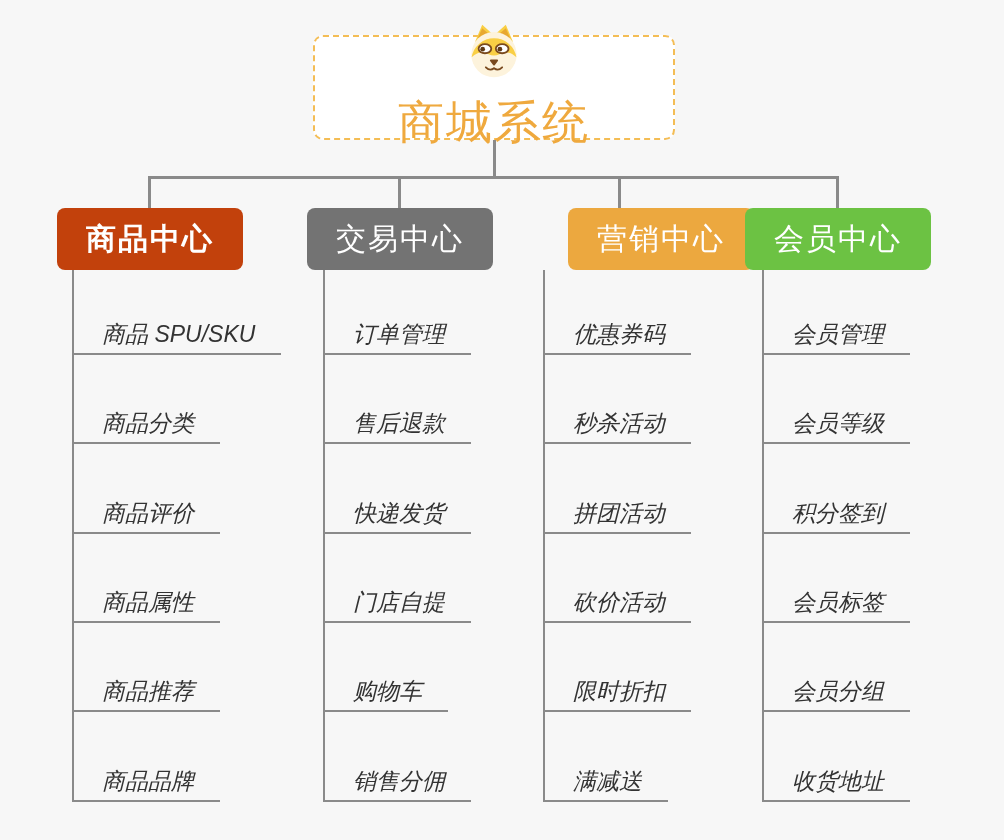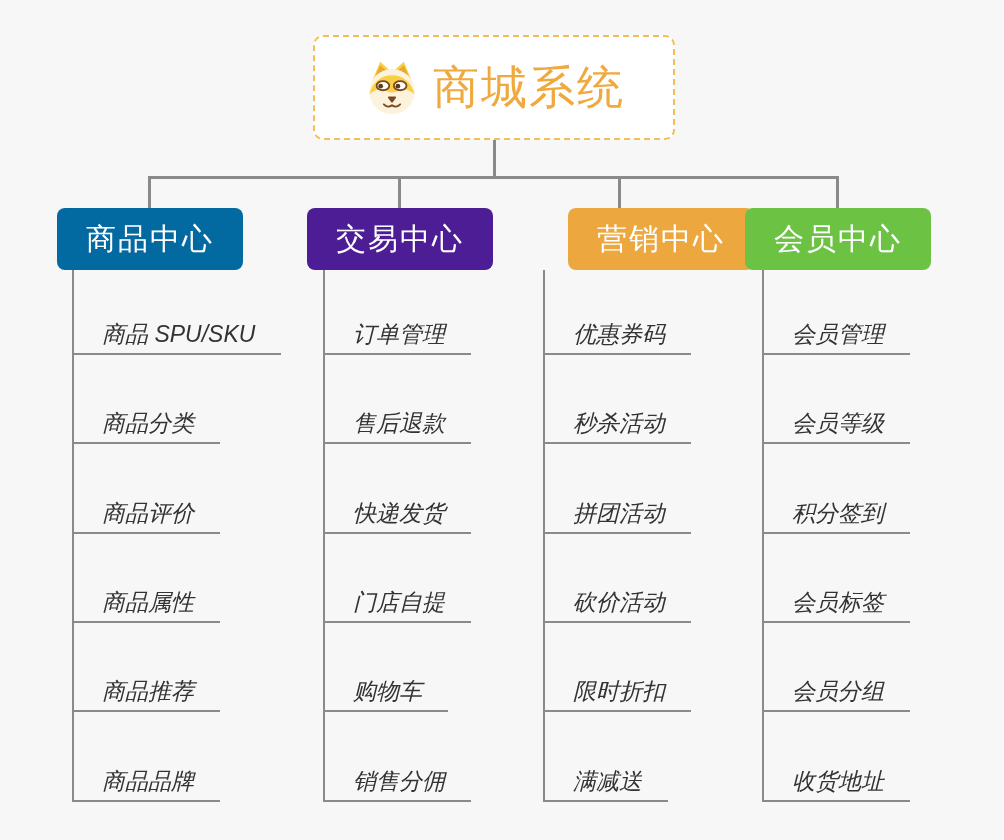--- a/index.html
+++ b/index.html
@@ -9,21 +9,21 @@
   
   .line{position:absolute;background:#8a8a8a;}
   .root-stem{left:493px;top:139px;width:3px;height:40px;}
   .bus{left:149px;top:176px;width:688px;height:3px;}
   .drop{top:176px;width:3px;height:33px;}
   .drop-0{left:148px;} .drop-1{left:398px;} .drop-2{left:618px;} .drop-3{left:836px;}
 
   
   .root-node{position:absolute;left:313px;top:35px;width:362px;height:105px;
     background:#ffffff;border:2px dashed #f4bd55;border-radius:10px;
-    display:flex;align-items:center;justify-content:center;gap:12px;box-sizing:border-box;}
+    display:flex;align-items:center;justify-content:center;gap:12px;box-sizing:border-box;flex-direction:column;}
   .root-title{font-size:46px;letter-spacing:2px;color:#efa93e;white-space:nowrap;}
   .dog-svg{width:58px;height:58px;flex:0 0 auto;}
 
   
   .branch{position:absolute;top:0;height:840px;width:260px;}
   .b0{left:57px; --trunk:15px;}
   .b1{left:307px;--trunk:16px;}
   .b2{left:526px;--trunk:17px;}
   .b3{left:745px;--trunk:17px;}
 
@@ -63,34 +63,34 @@
       <ellipse cx="41" cy="29.5" rx="7" ry="5" fill="#ffffff" stroke="#7a4a1e" stroke-width="2"></ellipse>
       <circle cx="19.5" cy="30" r="2.6" fill="#5f3a16"></circle>
       <circle cx="38.5" cy="30" r="2.6" fill="#5f3a16"></circle>
       <path d="M 28.5 42.5 h 7 l -3.5 4.5 z" fill="#7a4a1e" stroke="#7a4a1e" stroke-width="2" stroke-linejoin="round"></path>
       <path d="M 23 50 Q 27.5 54.5 32 51 Q 36.5 54.5 41 50" stroke="#7a4a1e" stroke-width="2" fill="none" stroke-linecap="round"></path>
     </svg>
     <span class="root-title" style="color: rgb(239, 169, 62);">商城系统</span>
   </div>
 
   <div class="branch b0">
-    <div class="branch-node" style="background-color: #0369a1;">
+    <div class="branch-node" style="background-color: #c2410c; font-weight: bold;">
       <span>商品中心</span>
     </div>
     <div class="trunk"></div>
     <div class="child r0">商品 SPU/SKU</div>
     <div class="child r1">商品分类</div>
     <div class="child r2">商品评价</div>
     <div class="child r3">商品属性</div>
     <div class="child r4">商品推荐</div>
     <div class="child r5">商品品牌</div>
   </div>
 
   <div class="branch b1">
-    <div class="branch-node" style="background-color: #4c1d95;">
+    <div class="branch-node" style="background-color: #737373;">
       <span>交易中心</span>
     </div>
     <div class="trunk"></div>
     <div class="child r0">订单管理</div>
     <div class="child r1">售后退款</div>
     <div class="child r2">快递发货</div>
     <div class="child r3">门店自提</div>
     <div class="child r4">购物车</div>
     <div class="child r5">销售分佣</div>
   </div>

